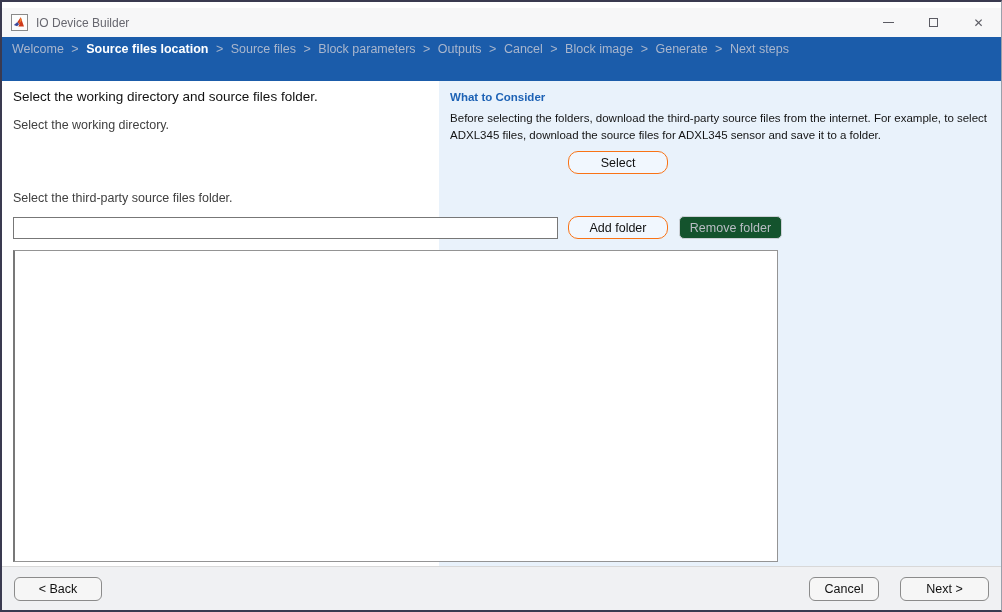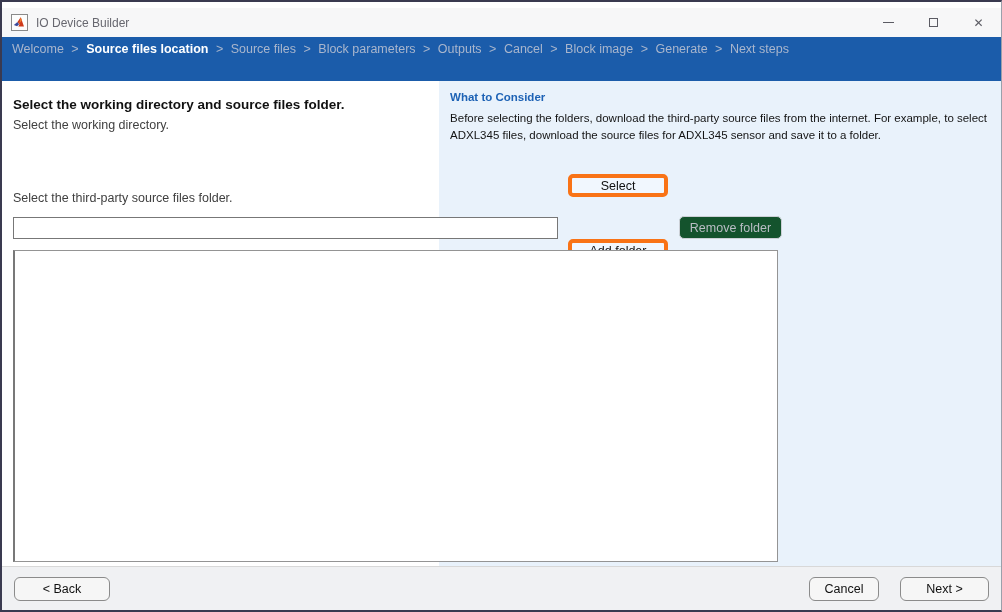--- a/index.html
+++ b/index.html
@@ -30,50 +30,50 @@
   
   .breadcrumbbar { height:44px; background:#1b5caa; padding:5px 0 0 10px; flex:0 0 auto;
     font-size:12.5px; white-space:nowrap; }
   .crumb { color:#a9b6cd; cursor:default; }
   .crumb.active { color:#ffffff; font-weight:bold; }
   .sep { color:#a9b6cd; margin:0 4px; }
 
   
   .main { flex:1 1 auto; display:flex; background:#ffffff; min-height:0; }
   .content { width:787px; position:relative; background:#ffffff; }
-  .heading { position:absolute; left:11px; top:16px; font-size:13.5px; font-weight:bold; color:#111; }
+  .heading { position:absolute; left:11px; top:8px; font-size:13.5px; font-weight:normal; color:#111; }
   .field-label { position:absolute; left:11px; font-size:12.5px; color:#404040; }
   .label-workdir { top:37px; }
   .label-srcfolder { top:110px; }
   .text-input { position:absolute; left:11px; width:545px; height:22px;
     border:1px solid #777777; font-size:12px; padding:2px 5px; color:#111;
     font-family:"Liberation Sans", sans-serif; background:#fff; border-radius:0; }
   .input-workdir { top:71px; }
   .input-srcfolder { top:136px; }
   .btn { font-family:"Liberation Sans", sans-serif; font-size:12.5px; color:#111;
     display:flex; align-items:center; justify-content:center; cursor:default; }
-  .btn-blue { position:absolute; background:#f1f7fe; border:4px solid #f97316; border-radius:5px;margin-top:23px; }
+  .btn-blue { position:absolute; background:#f1f7fe; border:1px solid #f97316; border-radius:10px; }
   .btn-select { left:566px; top:70px; width:100px; height:23px; }
   .btn-add { left:566px; top:135px; width:100px; height:23px; }
   .btn-remove { position:absolute; left:677px; top:135px; width:103px; height:23px;
     background:#14532d; border:1px solid #ccd0d6; border-radius:5px; color:#b9bdc4; }
   .listbox { position:absolute; left:11px; top:169px; width:765px; height:312px;
     background:#ffffff; border:1px solid #949494; border-left:2px solid #787878; }
 
   
   .sidebar { flex:1 1 auto; background:#e9f2fb; padding:10px 12px 10px 11px; }
   .sidebar-heading { font-size:11.5px; font-weight:bold; color:#1d62b5; margin-bottom:7px; }
   .sidebar-body { font-size:11.5px; line-height:1.5; color:#141414; }
 
   
   .footer { height:44px; background:#f0f1f3; border-top:1px solid #d8d8d8;
     display:flex; align-items:center; flex:0 0 auto; }
   .btn-gray { background:#f6f6f6; border:1px solid #8b8b8b; border-radius:6px;
     height:24px; font-size:12.5px; }
-  .btn-back { margin-left:12px; width:96px; }
+  .btn-back { margin-left:12px; width:88px; }
   .footer-right { margin-left:auto; margin-right:12px; display:flex; gap:21px; }
   .btn-cancel { width:70px; }
   .btn-next { width:89px; }
 </style>
 </head>
 <body>
 
 <div class="window">
 
   <div class="titlebar">

